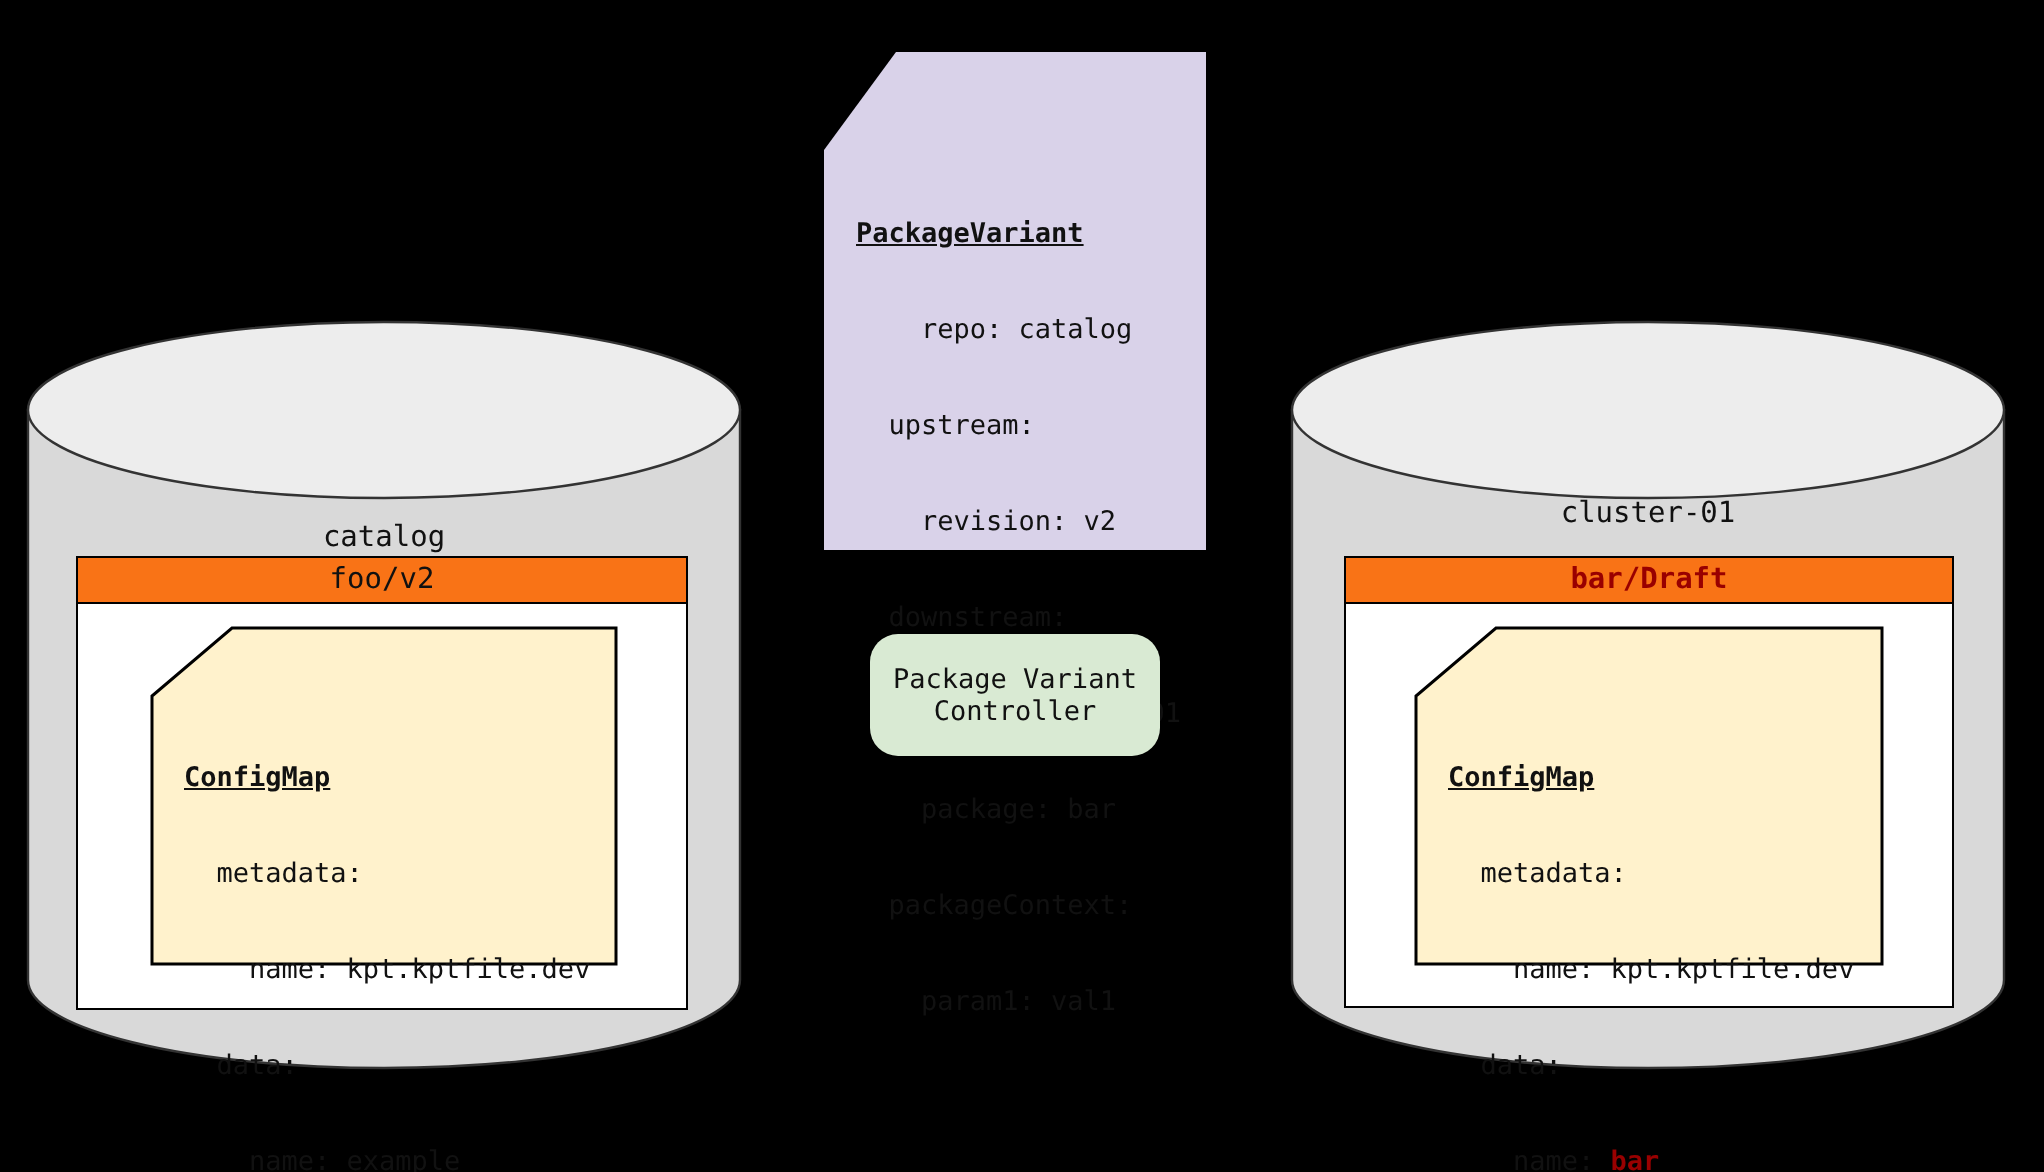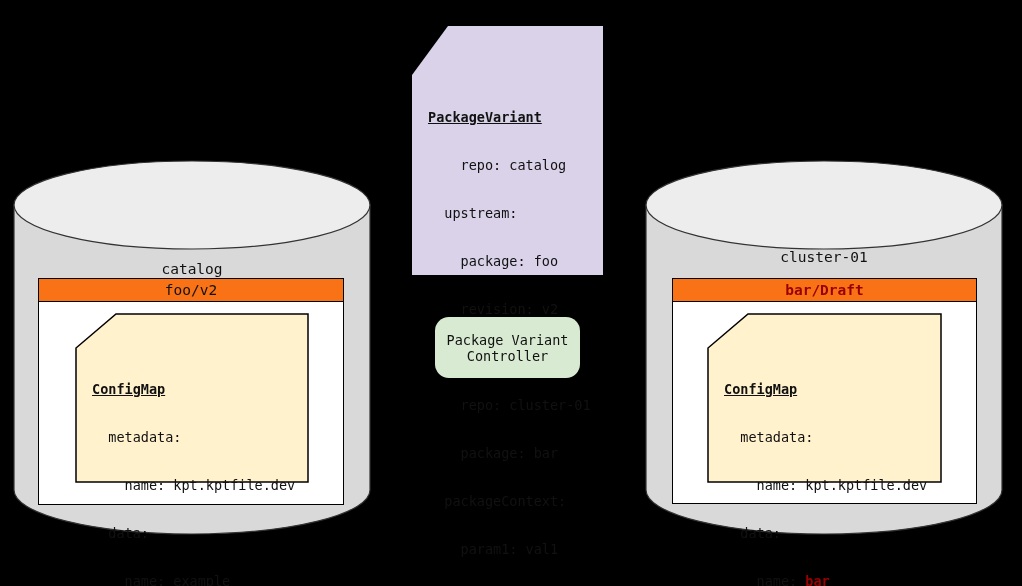--- a/index.html
+++ b/index.html
@@ -118,21 +118,20 @@
     
   </div>
 
   <svg class="abs" style="left:412px; top:26px;" width="191" height="249" viewBox="0 0 191 249">
     <polygon points="36,0 191,0 191,249 0,249 0,49" fill="#d9d2e9"></polygon>
   </svg>
   <div class="code" style="left:428px; top:77px;">
     <div class="title">PackageVariant</div>
     <div>    repo: catalog</div>
     <div>  upstream:</div>
-    <div>    package: foo</div>
     <div>    revision: v2</div>
     <div>  downstream:</div>
     <div>    repo: cluster-01</div>
     <div>    package: bar</div>
     <div>  packageContext:</div>
     <div>    param1: val1</div>
     
     
   </div>
 

